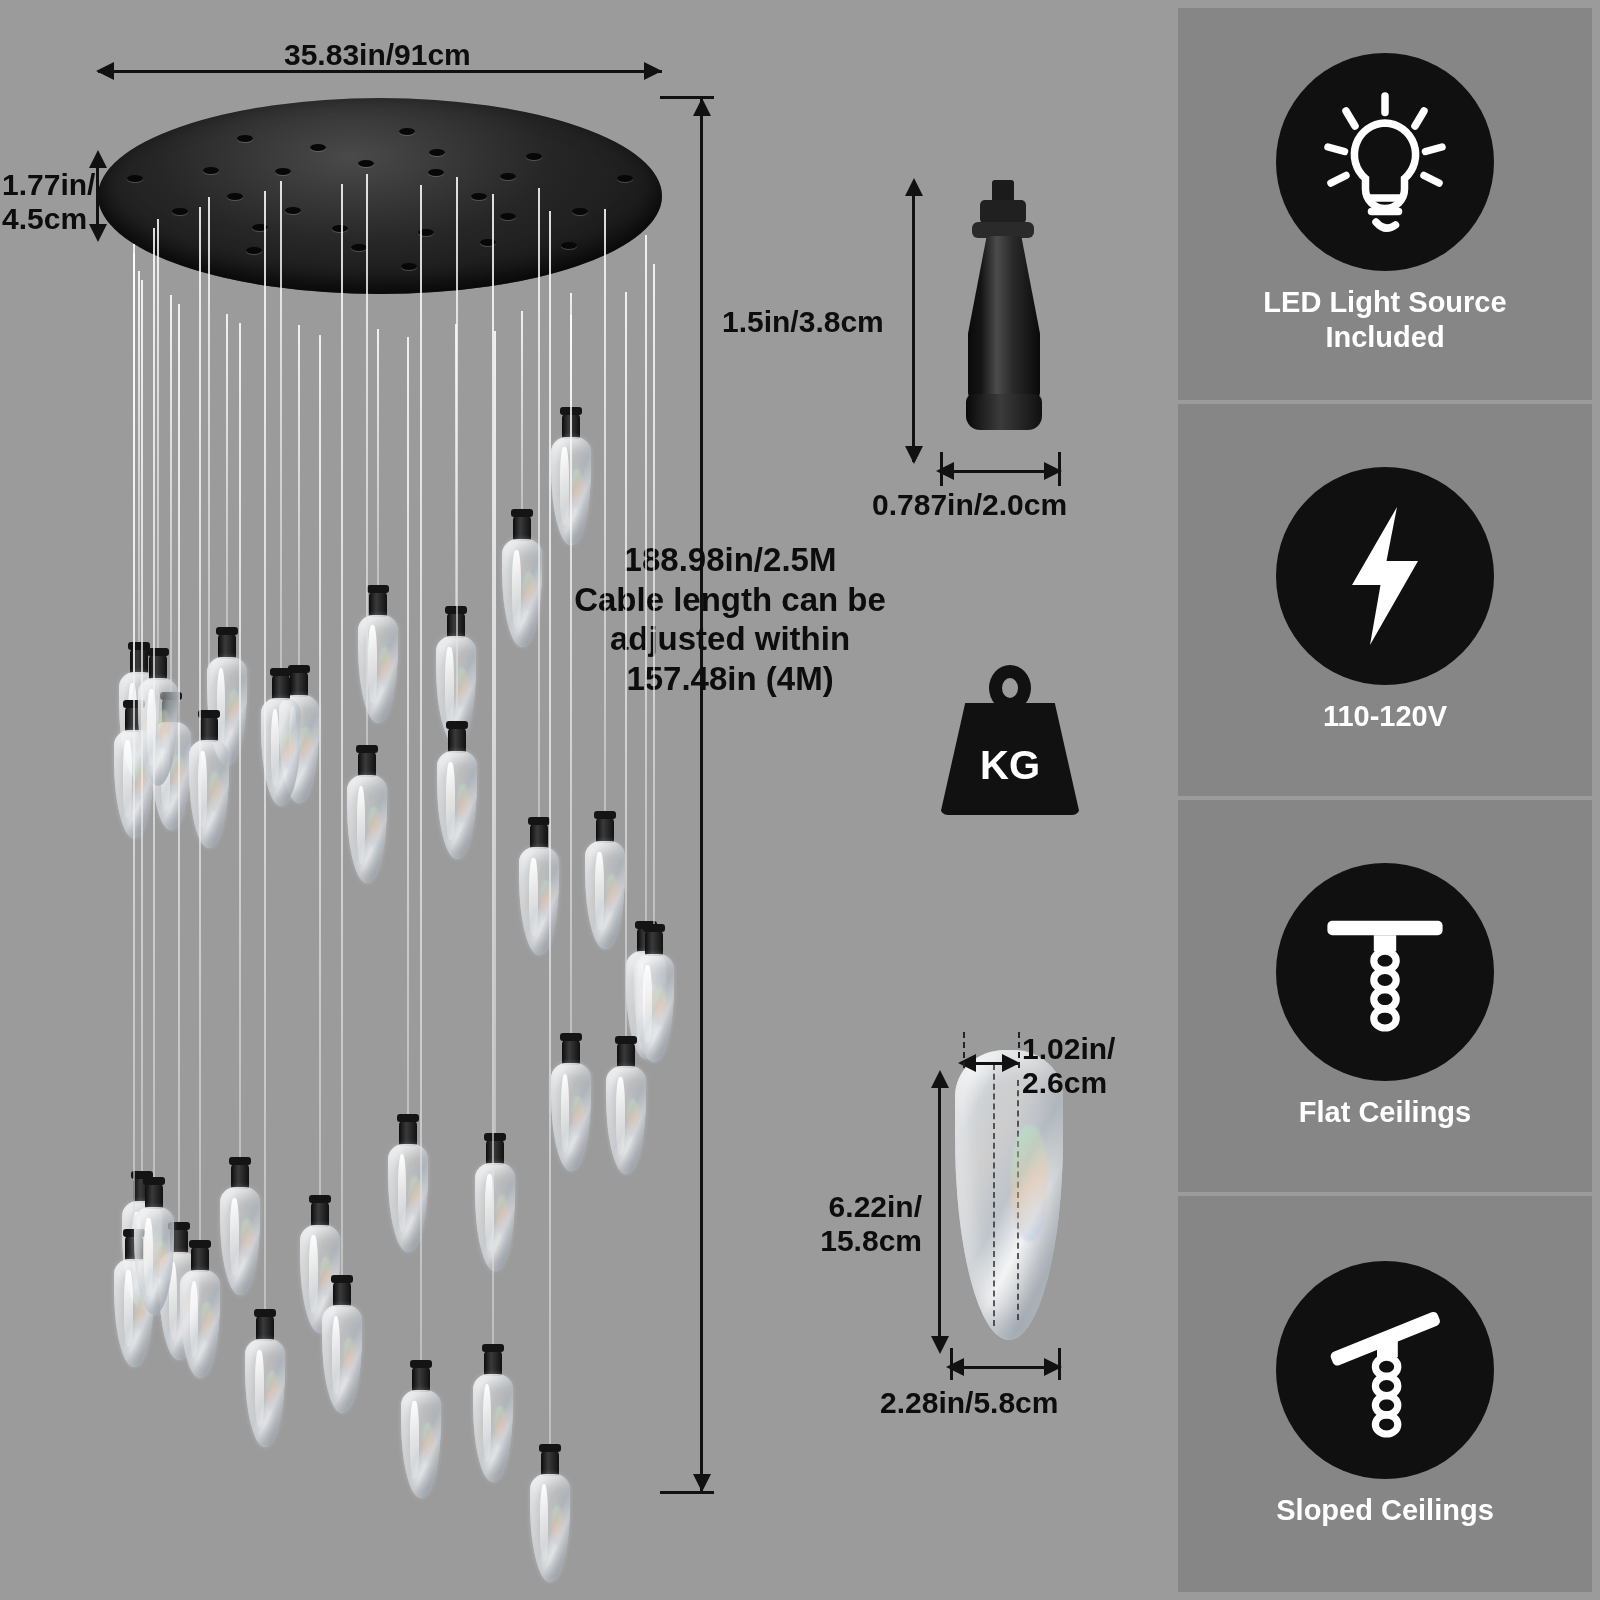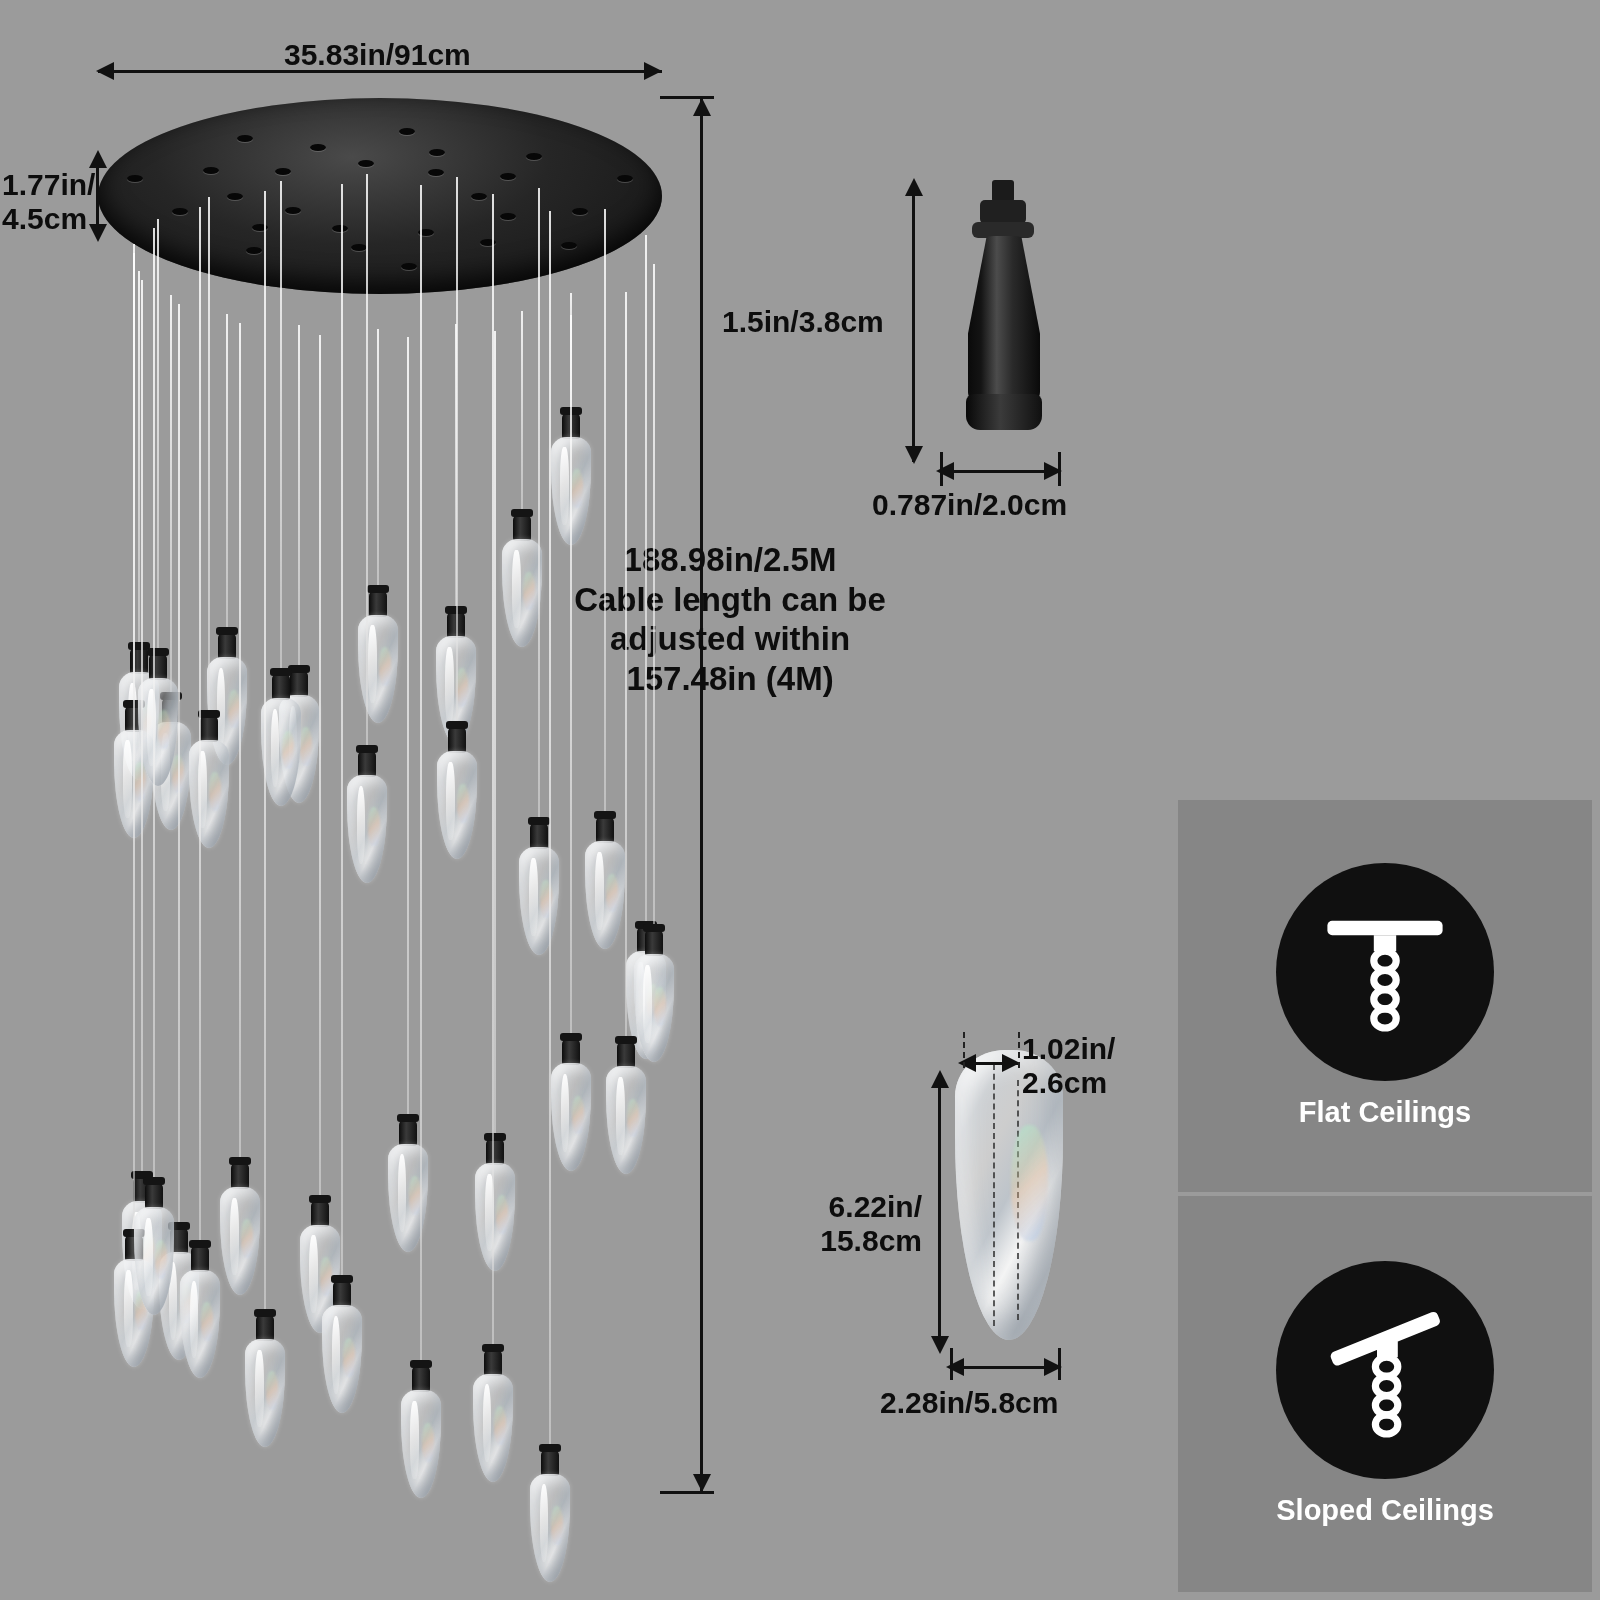--- a/index.html
+++ b/index.html
@@ -595,20 +595,25 @@
 
   <div>
     <div class="hline" style="left:940px; top:470px; width:120px;"></div>
     <div class="arrow left" style="left:936px; top:462px;"></div>
     <div class="arrow right" style="left:1044px; top:462px;"></div>
     <div class="tick-v" style="left:940px; top:452px; height:34px;"></div>
     <div class="tick-v" style="left:1058px; top:452px; height:34px;"></div>
     <div class="dim-text" style="left:872px; top:488px;">0.787in/2.0cm</div>
   </div>
 
+  <div id="weight-icon">
+    <div class="kg-handle"></div>
+    <div class="kg-body"></div>
+    <div class="kg-label">KG</div>
+  </div>
 
   <div id="crystal-detail">
     <div class="big-crystal">
       <div class="facet" style="left:38px; top:14px; height:262px;"></div>
       <div class="facet" style="left:62px; top:30px; height:240px;"></div>
       <div class="shine"></div>
     </div>
   </div>
 
   <div>
@@ -633,21 +638,50 @@
     <div class="hline" style="left:950px; top:1366px; width:110px;"></div>
     <div class="arrow left" style="left:946px; top:1358px;"></div>
     <div class="arrow right" style="left:1044px; top:1358px;"></div>
     <div class="tick-v" style="left:950px; top:1348px; height:32px;"></div>
     <div class="tick-v" style="left:1058px; top:1348px; height:32px;"></div>
     <div class="dim-text" style="left:880px; top:1386px;">2.28in/5.8cm</div>
   </div>
 
   <div id="features">
 
-
+    <div class="feature" style="top:8px; height:392px;">
+      <div class="circle">
+        <svg width="150" height="150" viewBox="0 0 100 100" aria-hidden="true">
+          <g stroke="#fff" stroke-width="5" stroke-linecap="round" fill="none">
+            <line x1="50" y1="6" x2="50" y2="17"></line>
+            <line x1="24" y1="16" x2="30" y2="26"></line>
+            <line x1="76" y1="16" x2="70" y2="26"></line>
+            <line x1="12" y1="40" x2="23" y2="43"></line>
+            <line x1="88" y1="40" x2="77" y2="43"></line>
+            <line x1="14" y1="64" x2="24" y2="59"></line>
+            <line x1="86" y1="64" x2="76" y2="59"></line>
+            <path d="M50 24 a21 21 0 0 1 13 37 l0 7 a13 13 0 0 1 -26 0 l0 -7 a21 21 0 0 1 13 -37 z"></path>
+            <line x1="39" y1="74" x2="61" y2="74"></line>
+            <line x1="41" y1="83" x2="59" y2="83"></line>
+            <path d="M44 90 q6 7 13 2"></path>
+          </g>
+        </svg>
+      </div>
+      <div class="cap">LED Light Source
+Included</div>
+    </div>
+
+    <div class="feature" style="top:404px; height:392px;">
+      <div class="circle">
+        <svg width="120" height="150" viewBox="0 0 60 100" aria-hidden="true">
+          <polygon points="38,4 8,56 27,56 20,96 52,40 31,40" fill="#fff"></polygon>
+        </svg>
+      </div>
+      <div class="cap">110-120V</div>
+    </div>
 
     <div class="feature" style="top:1196px; height:396px;">
       <div class="circle">
         <svg width="160" height="160" viewBox="0 0 100 100" aria-hidden="true">
           <rect x="14" y="26" width="72" height="9" rx="3" fill="#fff" transform="rotate(-22 50 30)"></rect>
           <rect x="45" y="32" width="13" height="10" fill="#fff"></rect>
           <g stroke="#fff" stroke-width="4.5" fill="none">
             <ellipse cx="51" cy="48" rx="7" ry="6"></ellipse>
             <ellipse cx="51" cy="60" rx="7" ry="6"></ellipse>
             <ellipse cx="51" cy="72" rx="7" ry="6"></ellipse>

